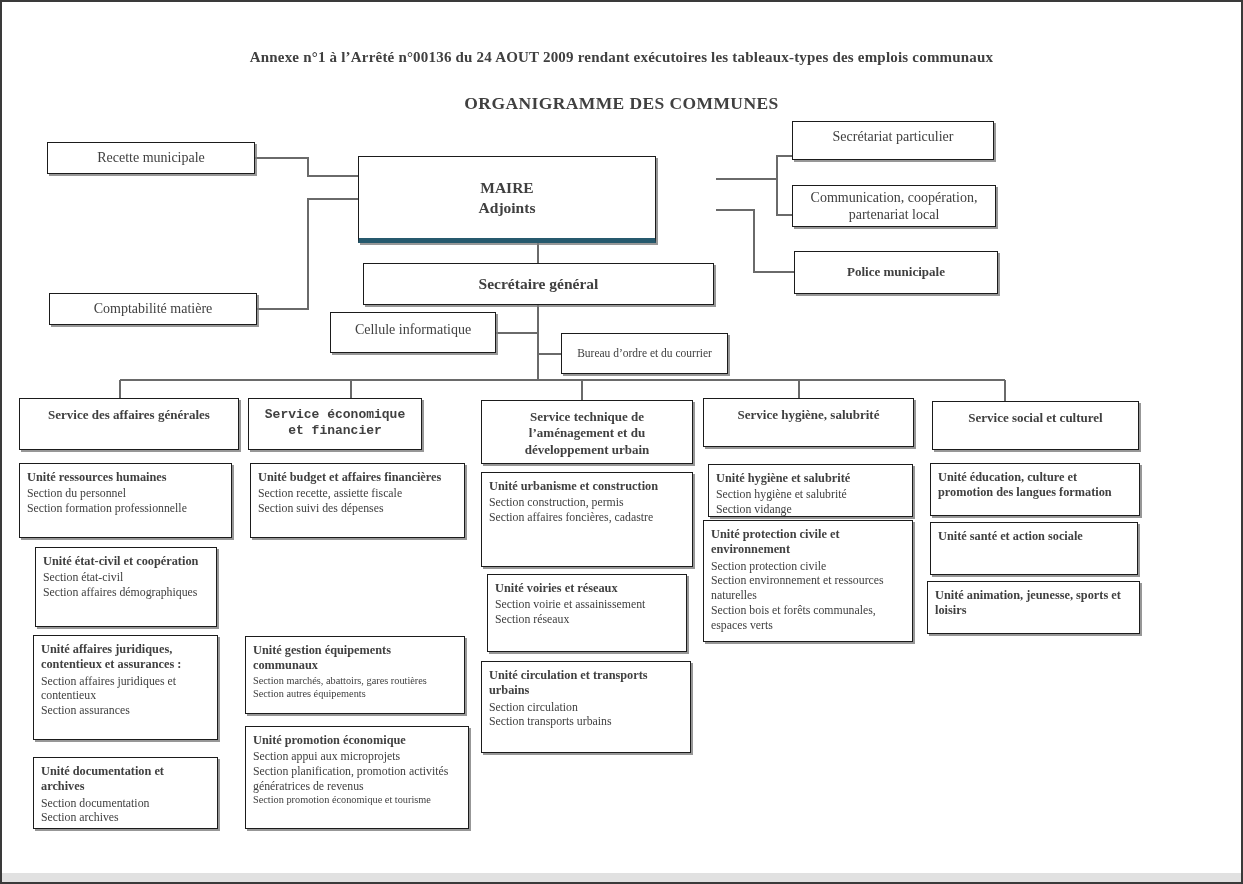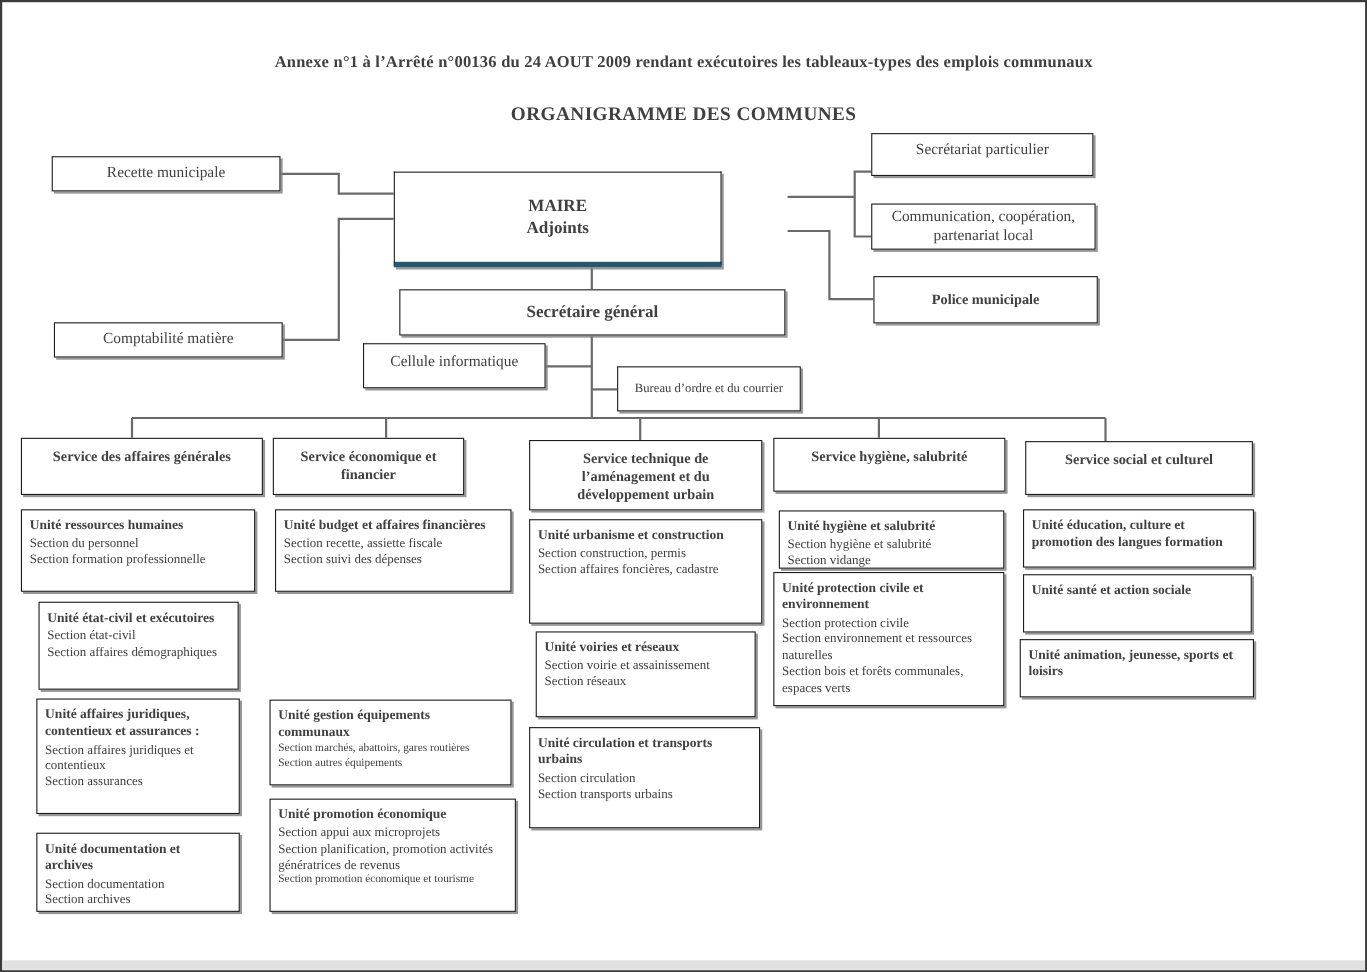--- a/index.html
+++ b/index.html
@@ -103,40 +103,40 @@
     <span>Cellule informatique</span>
   </div>
 
   <div class="box center-txt" style="left:559px;top:331px;width:167px;height:41px;font-size:11.5px;">
     <span>Bureau d’ordre et du courrier</span>
   </div>
 
   <div class="box service-box" style="left:17px;top:396px;width:220px;height:52px;">
     <span>Service des affaires générales</span>
   </div>
-  <div class="box service-box" style="left:246px;top:396px;width:174px;height:52px;">
+  <div class="box service-box" style="left:246px;top:396px;width:174px;height:52px;font-family:Liberation Mono, monospace;">
     <span>Service économique et financier</span>
   </div>
   <div class="box service-box" style="left:479px;top:398px;width:212px;height:64px;">
     <span>Service technique de l’aménagement et du développement urbain</span>
   </div>
   <div class="box service-box" style="left:701px;top:396px;width:211px;height:49px;">
     <span>Service hygiène, salubrité</span>
   </div>
   <div class="box service-box" style="left:930px;top:399px;width:207px;height:49px;padding-top:8px;">
     <span>Service social et culturel</span>
   </div>
 
   <div class="box unit-box" style="left:17px;top:461px;width:213px;height:75px;">
     <div class="unit-title">Unité ressources humaines</div>
     <div class="sec">Section du personnel</div>
     <div class="sec">Section formation professionnelle</div>
   </div>
   <div class="box unit-box" style="left:33px;top:545px;width:182px;height:80px;">
-    <div class="unit-title">Unité état-civil et exécutoires</div>
+    <div class="unit-title">Unité état-civil et coopération</div>
     <div class="sec">Section état-civil</div>
     <div class="sec">Section affaires démographiques</div>
   </div>
   <div class="box unit-box" style="left:31px;top:633px;width:185px;height:105px;">
     <div class="unit-title">Unité affaires juridiques, contentieux et assurances :</div>
     <div class="sec">Section affaires juridiques et contentieux</div>
     <div class="sec">Section assurances</div>
   </div>
   <div class="box unit-box" style="left:31px;top:755px;width:185px;height:72px;">
     <div class="unit-title">Unité documentation et archives</div>

